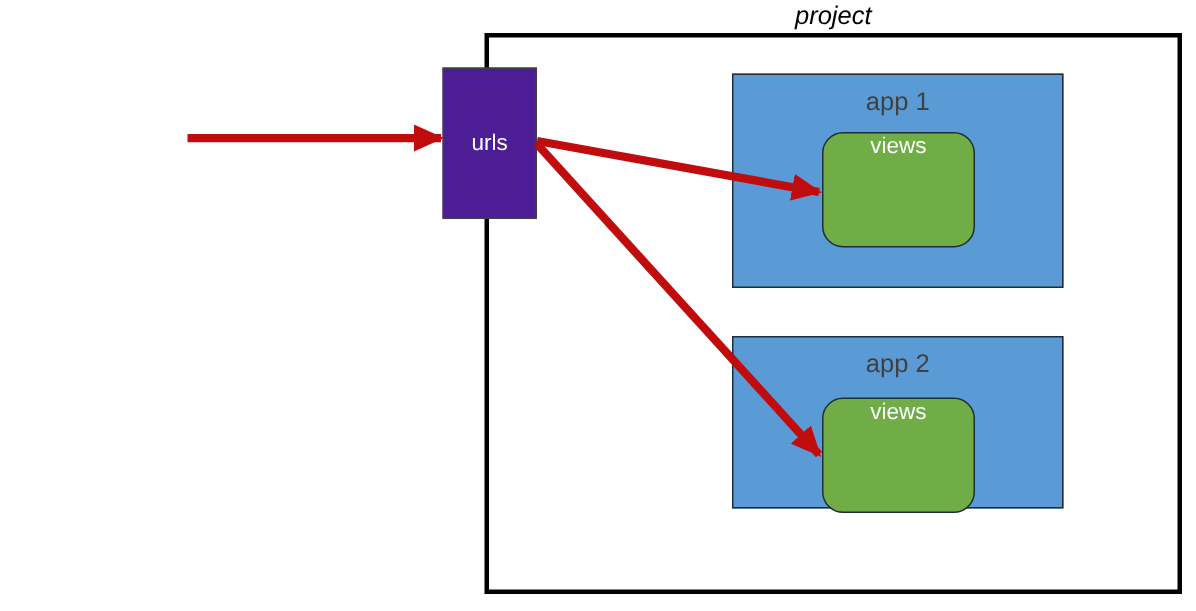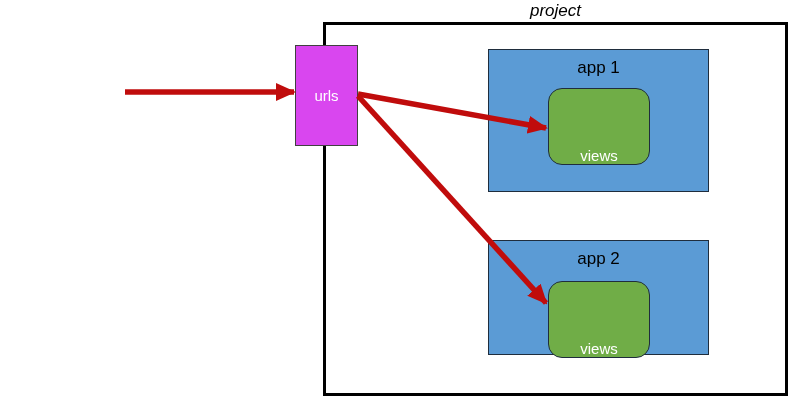--- a/index.html
+++ b/index.html
@@ -43,60 +43,60 @@
     box-sizing: border-box;
     background: #ffffff;
     z-index: 1;
   }
   .urls-box {
     position: absolute;
     left: 295px;
     top: 45px;
     width: 63px;
     height: 101px;
-    background: #d946ef;
+    background: #4c1d95;
     border: 1.5px solid #404040;
     box-sizing: border-box;
     z-index: 3;
     display: flex;
     align-items: center;
     justify-content: center;
     color: #ffffff;
     font-size: 15px;
   }
   .app-box {
     position: absolute;
     width: 221px;
     background: #5b9bd5;
     border: 1.5px solid #1f2d3d;
     box-sizing: border-box;
     z-index: 2;
   }
   .app-box.app-1 { left: 488px; top: 49px; height: 143px; }
-  .app-box.app-2 { left: 488px; top: 224px; height: 115px; margin-top: 16px; }
+  .app-box.app-2 { left: 488px; top: 224px; height: 115px; }
   .app-label {
     position: absolute;
     left: 0;
     top: 8px;
     width: 100%;
     text-align: center;
     font-size: 17px;
-    color: #000000;
+    color: #404040;
   }
   .views-box {
     position: absolute;
     left: 59px;
     width: 102px;
     height: 77px;
     background: #70ad47;
     border: 1.5px solid #1f2d3d;
     border-radius: 14px;
     box-sizing: border-box;
     display: flex;
-    align-items: flex-end;
+    align-items: flex-start;
     justify-content: center;
     color: #ffffff;
     font-size: 15px;
   }
   .app-1 .views-box { top: 38px; }
   .app-2 .views-box { top: 40px; }
   .arrows-layer {
     position: absolute;
     left: 0;
     top: 0;

